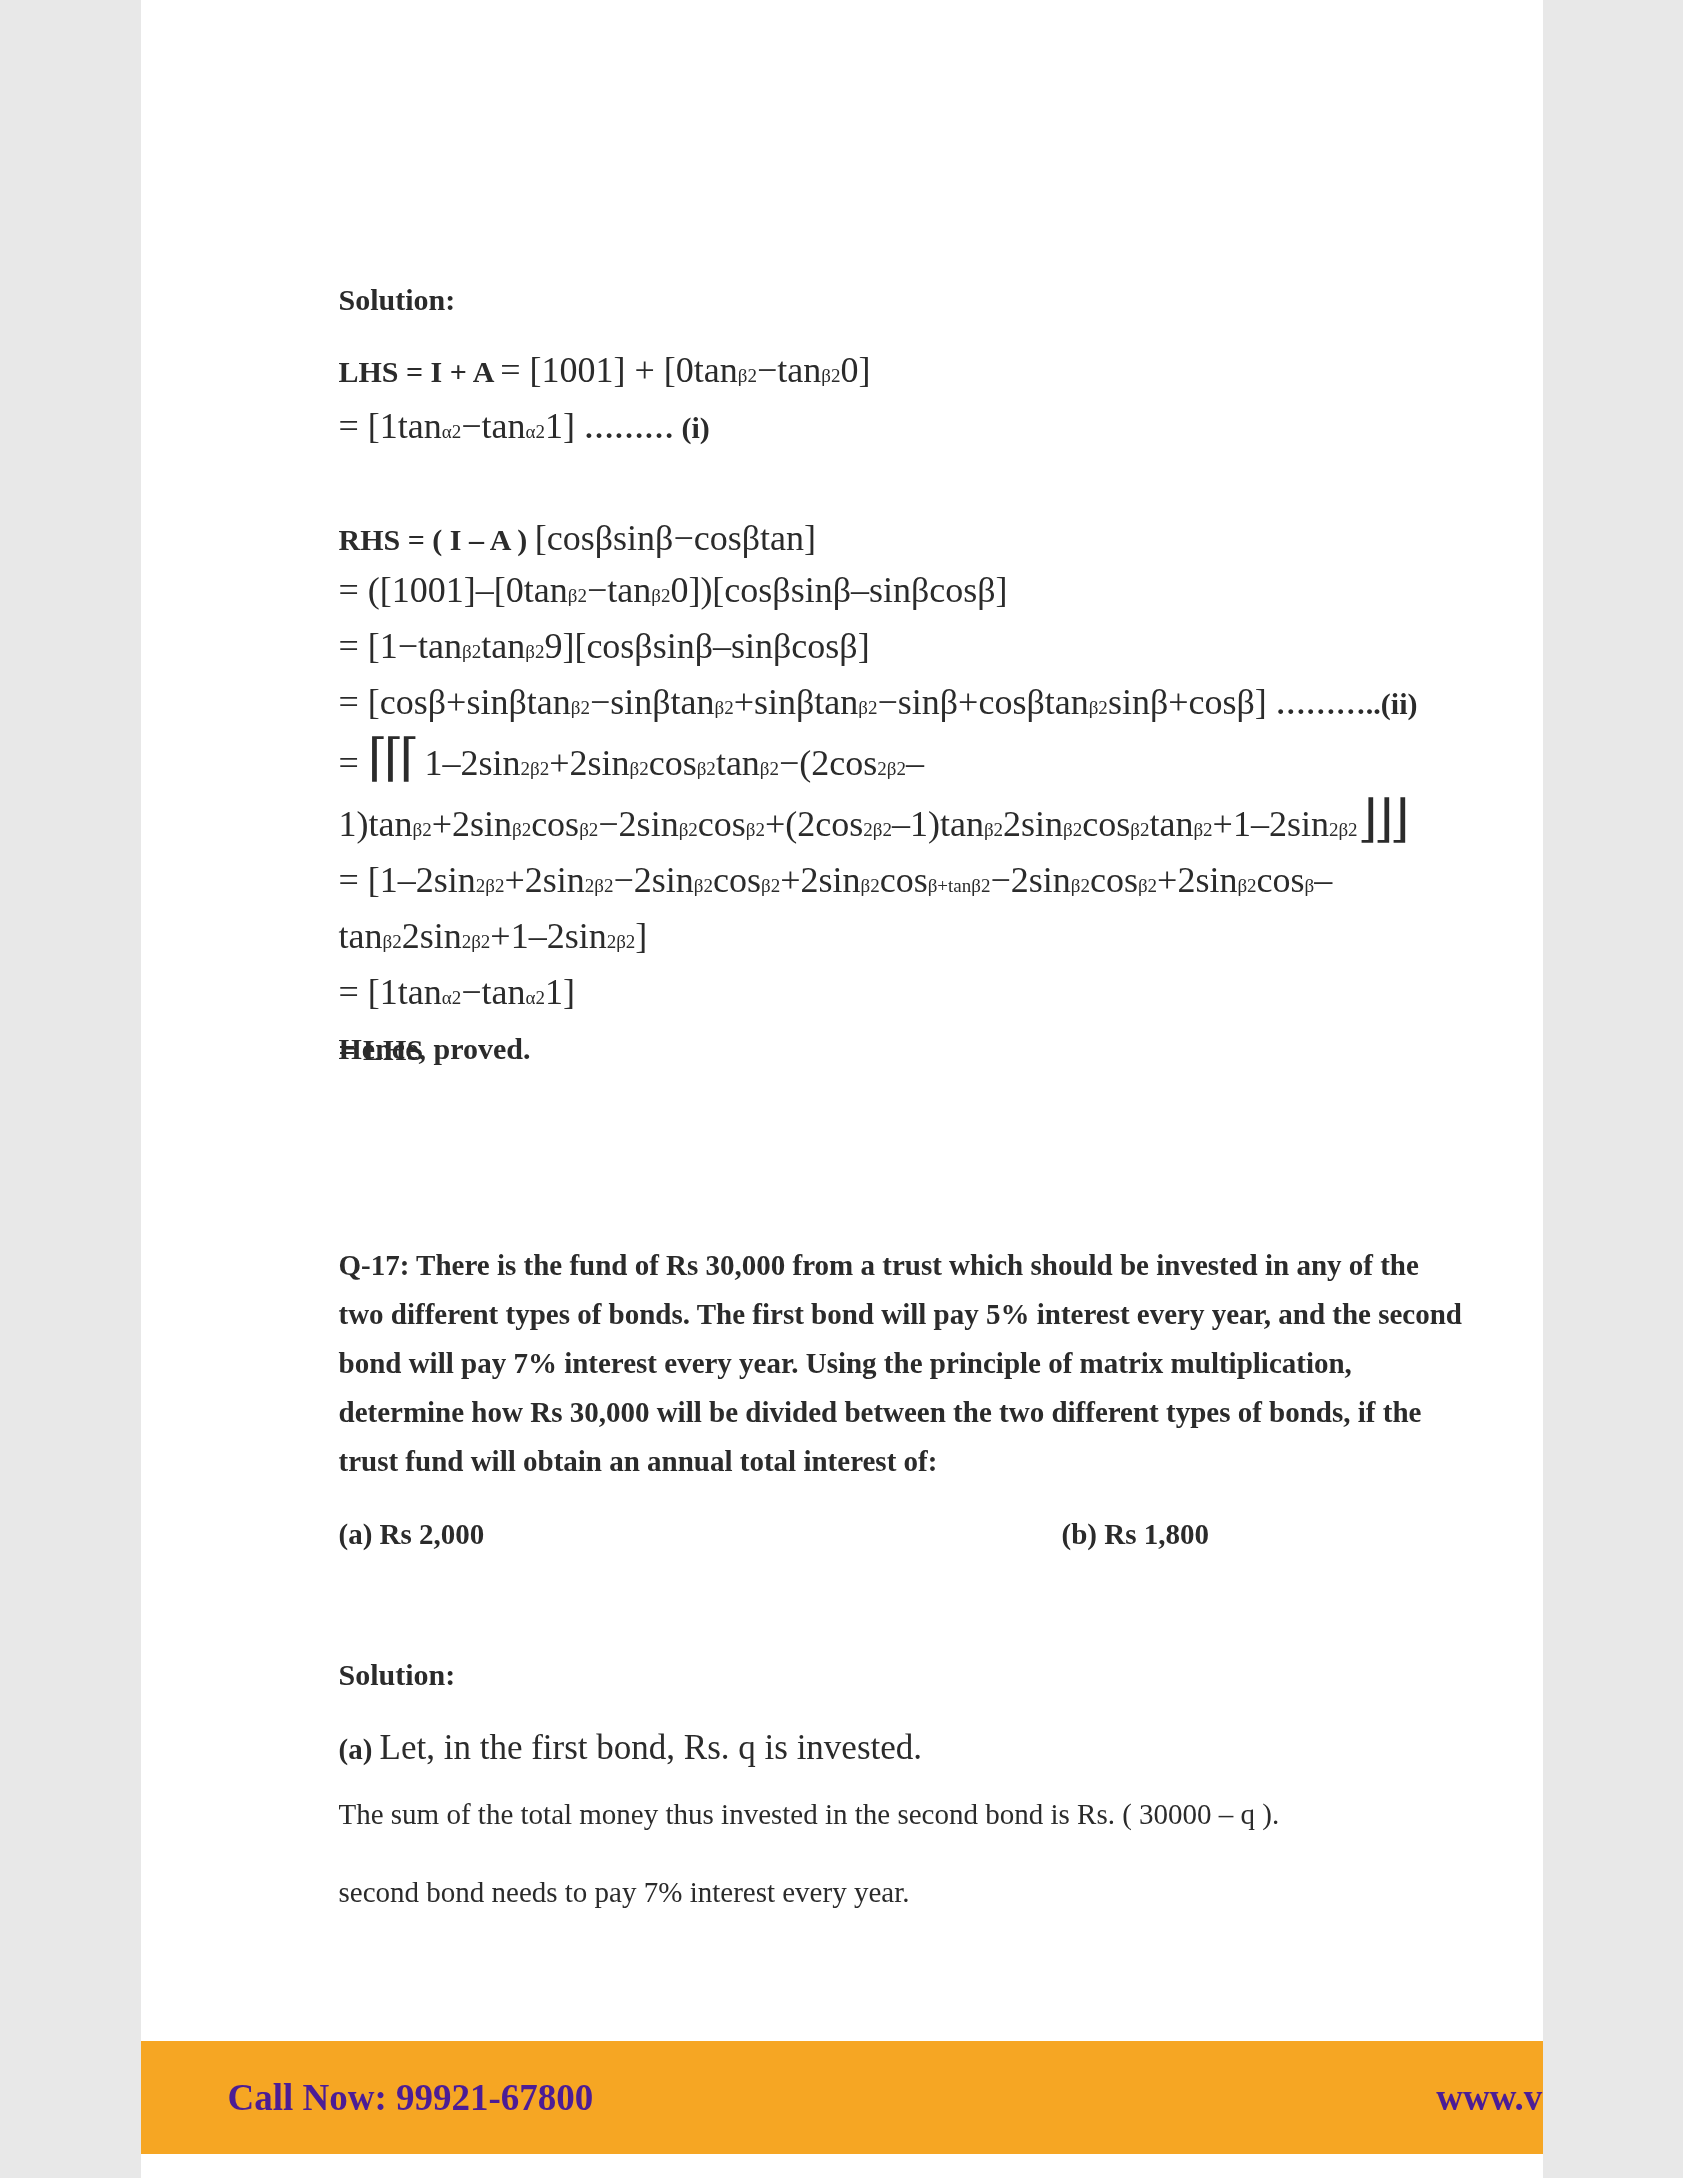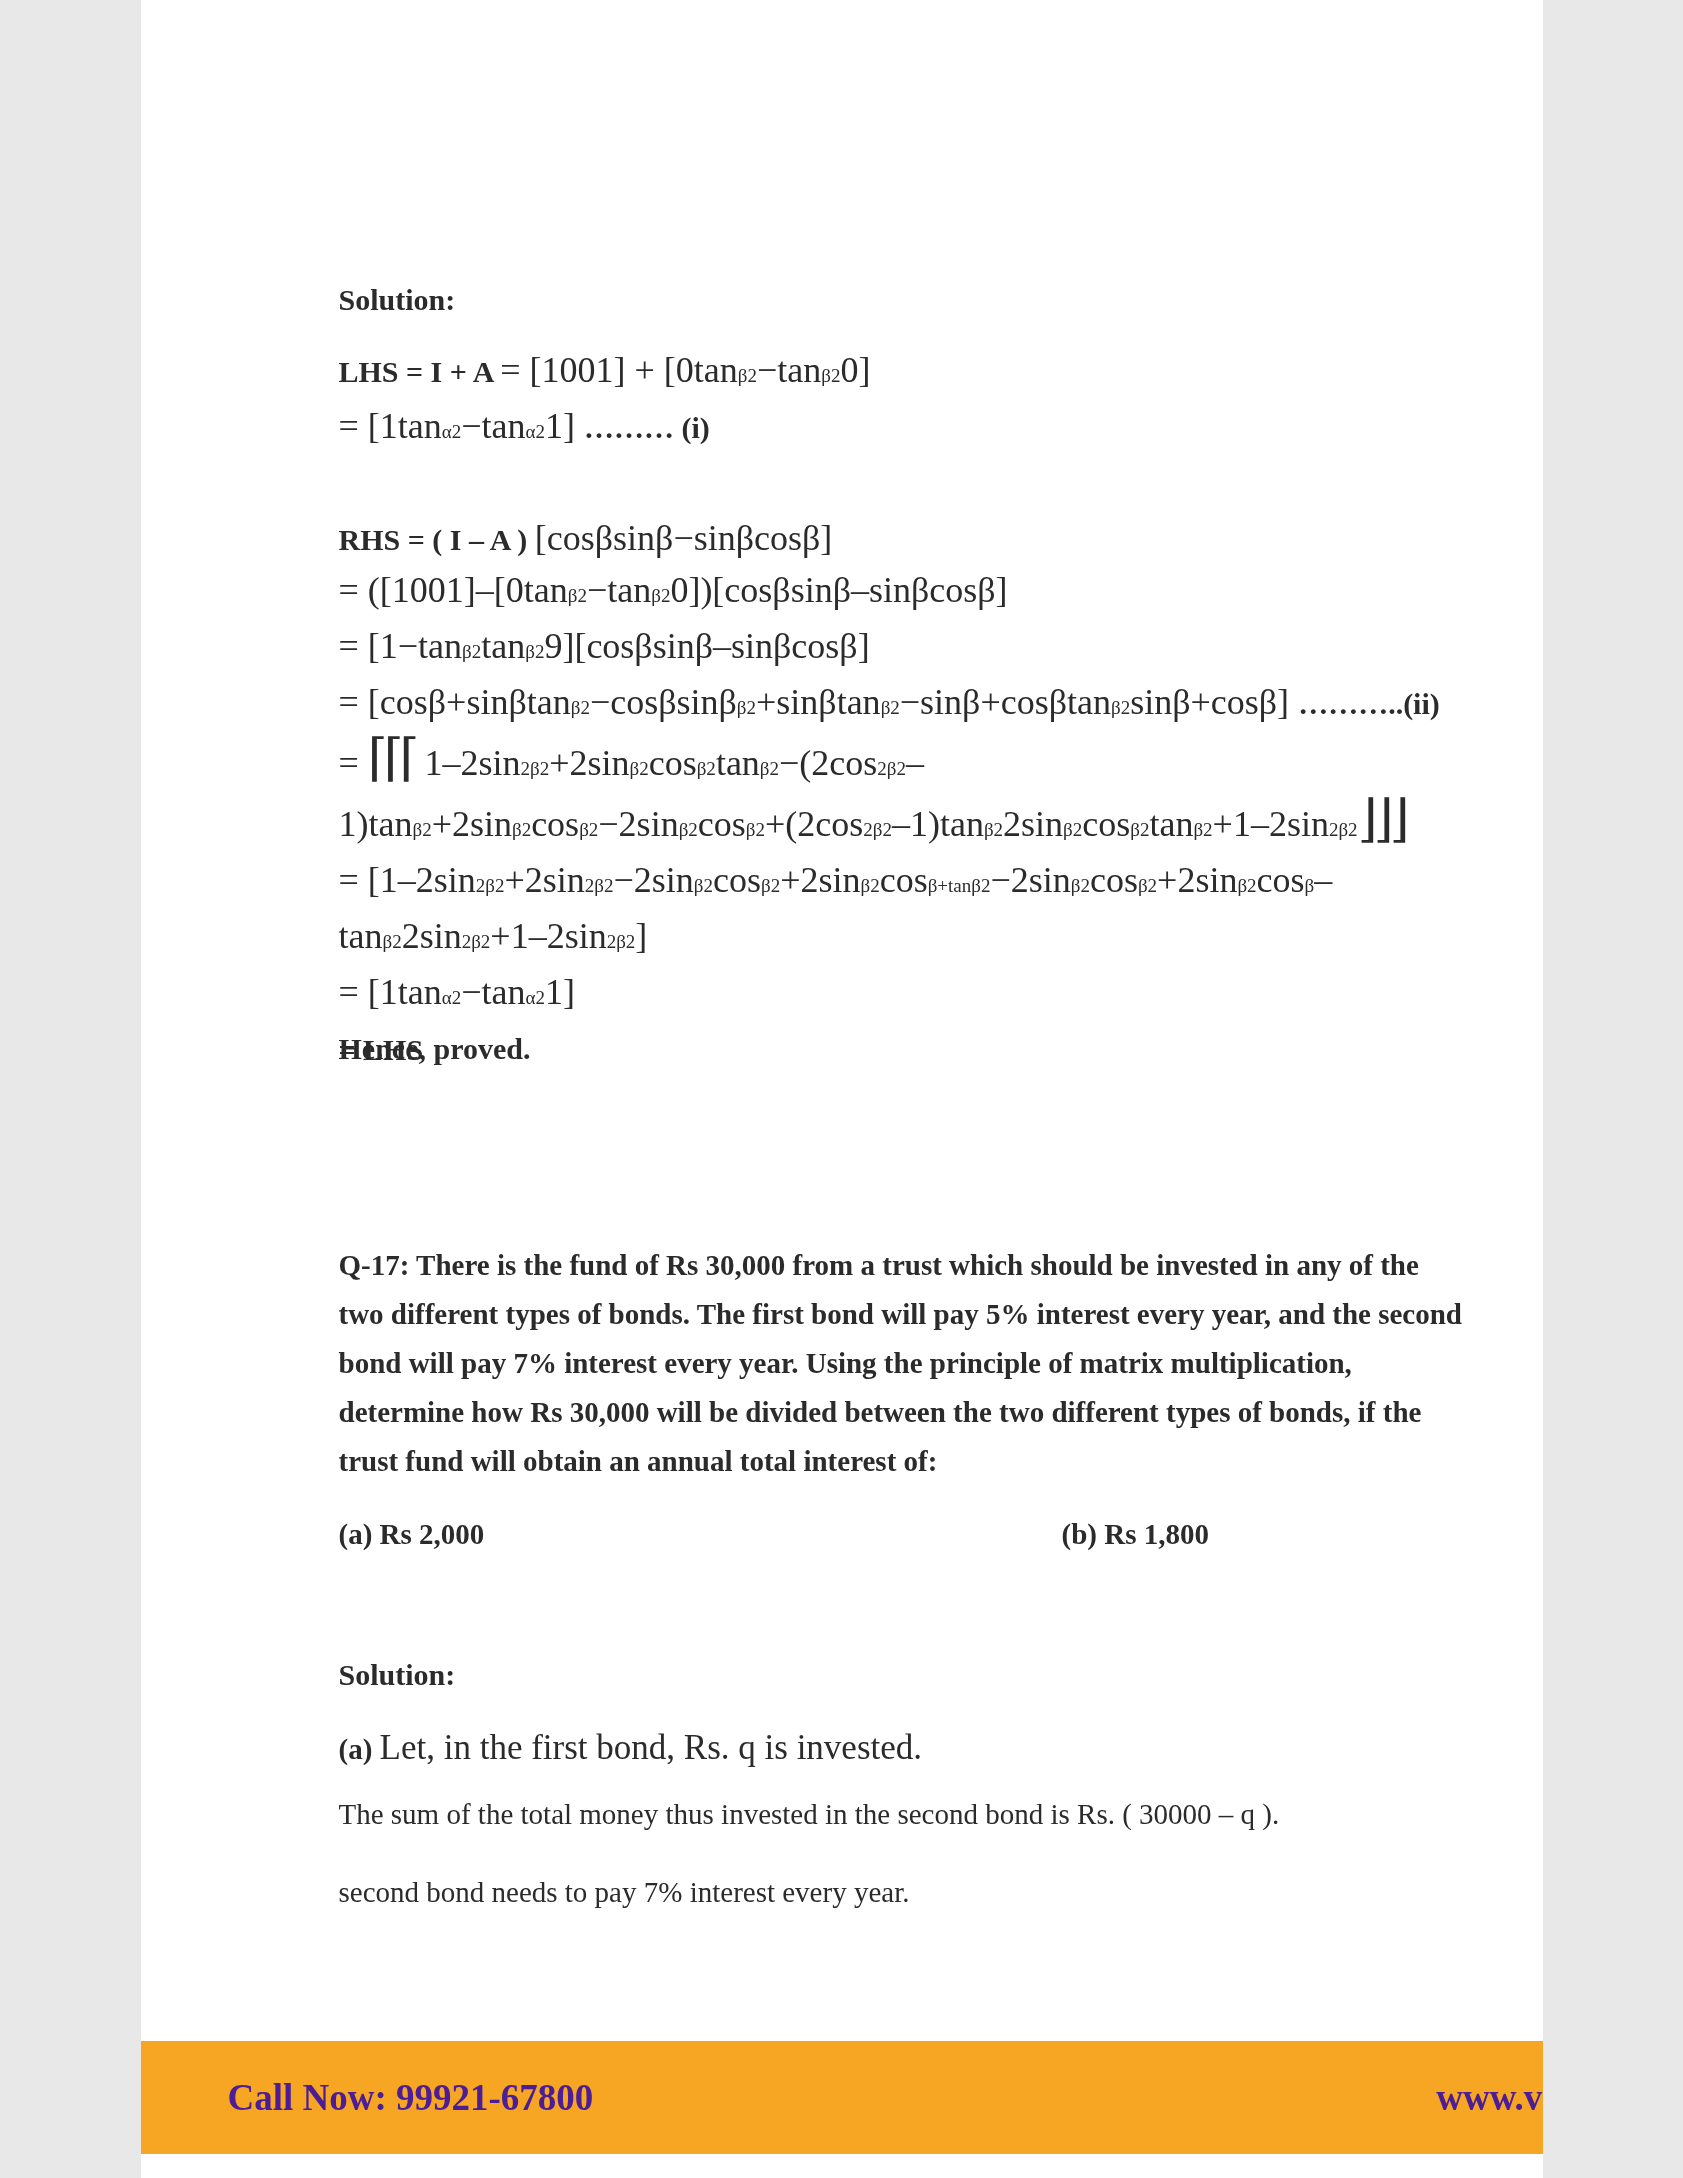--- a/index.html
+++ b/index.html
@@ -41,24 +41,24 @@
 <div class="page" style="background: rgb(255, 255, 255); color: rgb(43, 43, 43);">
 
   <div class="abs heading" style="top:283px">Solution:</div>
 
   <div class="abs math lhs" style="top:345px">
       <div><span class="s-b">LHS = I + A </span><span class="s-n">= [1001] + [0tan</span><span class="s-sm">β2</span><span class="s-n">−tan</span><span class="s-sm">β2</span><span class="s-n">0]</span></div>
       <div><span class="s-n">= [1tan</span><span class="s-sm">α2</span><span class="s-n">−tan</span><span class="s-sm">α2</span><span class="s-n">1] </span><span class="s-b">……… (i)</span></div>
     </div>
 
   <div class="abs math" style="top:513px">
-      <div><span class="s-b">RHS = ( I – A ) </span><span class="s-n">[cosβsinβ−sinβcosβ]</span></div>
+      <div><span class="s-b">RHS = ( I – A ) </span><span class="s-n">[cosβsinβ−cosβtan]</span></div>
       <div><span class="s-n">= ([1001]–[0tan</span><span class="s-sm">β2</span><span class="s-n">−tan</span><span class="s-sm">β2</span><span class="s-n">0])[cosβsinβ–sinβcosβ]</span></div>
       <div><span class="s-n">= [1−tan</span><span class="s-sm">β2</span><span class="s-n">tan</span><span class="s-sm">β2</span><span class="s-n">9][cosβsinβ–sinβcosβ]</span></div>
-      <div><span class="s-n">= [cosβ+sinβtan</span><span class="s-sm">β2</span><span class="s-n">−cosβsinβ</span><span class="s-sm">β2</span><span class="s-n">+sinβtan</span><span class="s-sm">β2</span><span class="s-n">−sinβ+cosβtan</span><span class="s-sm">β2</span><span class="s-n">sinβ+cosβ] </span><span class="s-b">………..(ii)</span></div>
+      <div><span class="s-n">= [cosβ+sinβtan</span><span class="s-sm">β2</span><span class="s-n">−sinβtan</span><span class="s-sm">β2</span><span class="s-n">+sinβtan</span><span class="s-sm">β2</span><span class="s-n">−sinβ+cosβtan</span><span class="s-sm">β2</span><span class="s-n">sinβ+cosβ] </span><span class="s-b">………..(ii)</span></div>
       <div><span class="s-n">= </span><span class="s-br">⌈⌈⌈</span><span class="s-n"> 1–2sin</span><span class="s-sm">2β2</span><span class="s-n">+2sin</span><span class="s-sm">β2</span><span class="s-n">cos</span><span class="s-sm">β2</span><span class="s-n">tan</span><span class="s-sm">β2</span><span class="s-n">−(2cos</span><span class="s-sm">2β2</span><span class="s-n">–</span></div>
       <div><span class="s-n">1)tan</span><span class="s-sm">β2</span><span class="s-n">+2sin</span><span class="s-sm">β2</span><span class="s-n">cos</span><span class="s-sm">β2</span><span class="s-n">−2sin</span><span class="s-sm">β2</span><span class="s-n">cos</span><span class="s-sm">β2</span><span class="s-n">+(2cos</span><span class="s-sm">2β2</span><span class="s-n">–1)tan</span><span class="s-sm">β2</span><span class="s-n">2sin</span><span class="s-sm">β2</span><span class="s-n">cos</span><span class="s-sm">β2</span><span class="s-n">tan</span><span class="s-sm">β2</span><span class="s-n">+1–2sin</span><span class="s-sm">2β2</span><span class="s-br">⌋⌋⌋</span></div>
       <div><span class="s-n">= [1–2sin</span><span class="s-sm">2β2</span><span class="s-n">+2sin</span><span class="s-sm">2β2</span><span class="s-n">−2sin</span><span class="s-sm">β2</span><span class="s-n">cos</span><span class="s-sm">β2</span><span class="s-n">+2sin</span><span class="s-sm">β2</span><span class="s-n">cos</span><span class="s-sm">β+tanβ2</span><span class="s-n">−2sin</span><span class="s-sm">β2</span><span class="s-n">cos</span><span class="s-sm">β2</span><span class="s-n">+2sin</span><span class="s-sm">β2</span><span class="s-n">cos</span><span class="s-sm">β</span><span class="s-n">–</span></div>
       <div><span class="s-n">tan</span><span class="s-sm">β2</span><span class="s-n">2sin</span><span class="s-sm">2β2</span><span class="s-n">+1–2sin</span><span class="s-sm">2β2</span><span class="s-n">]</span></div>
       <div><span class="s-n">= [1tan</span><span class="s-sm">α2</span><span class="s-n">−tan</span><span class="s-sm">α2</span><span class="s-n">1]</span></div>
       <div><span class="s-b">= LHS</span></div>
     </div>
 
   <div class="abs heading" style="top:1032px">Hence, proved.</div>
 

